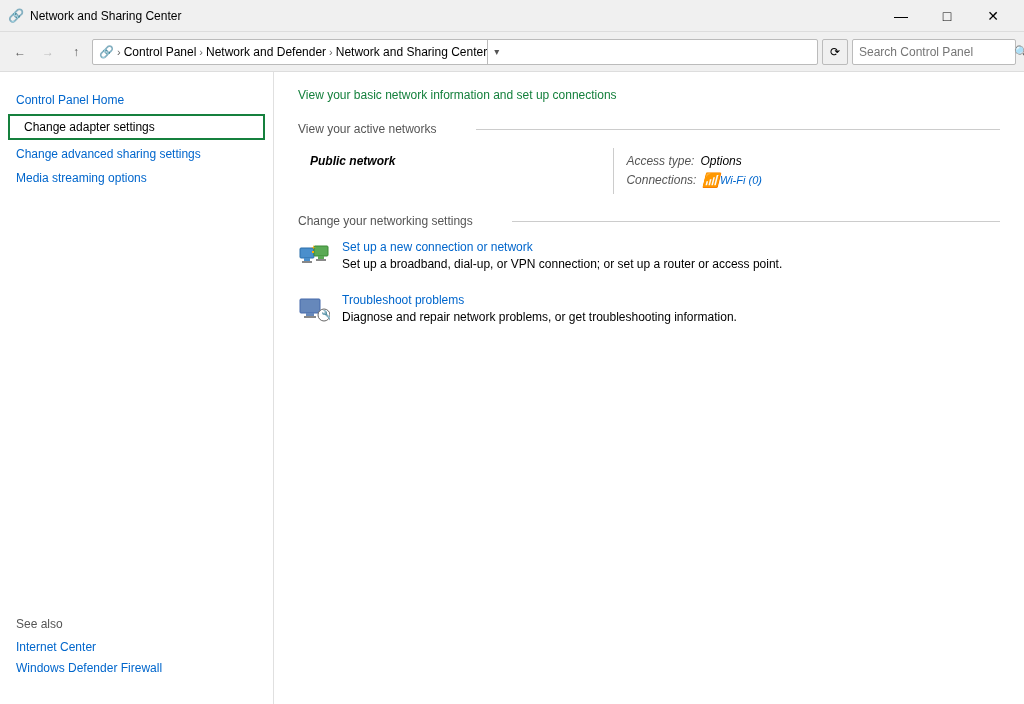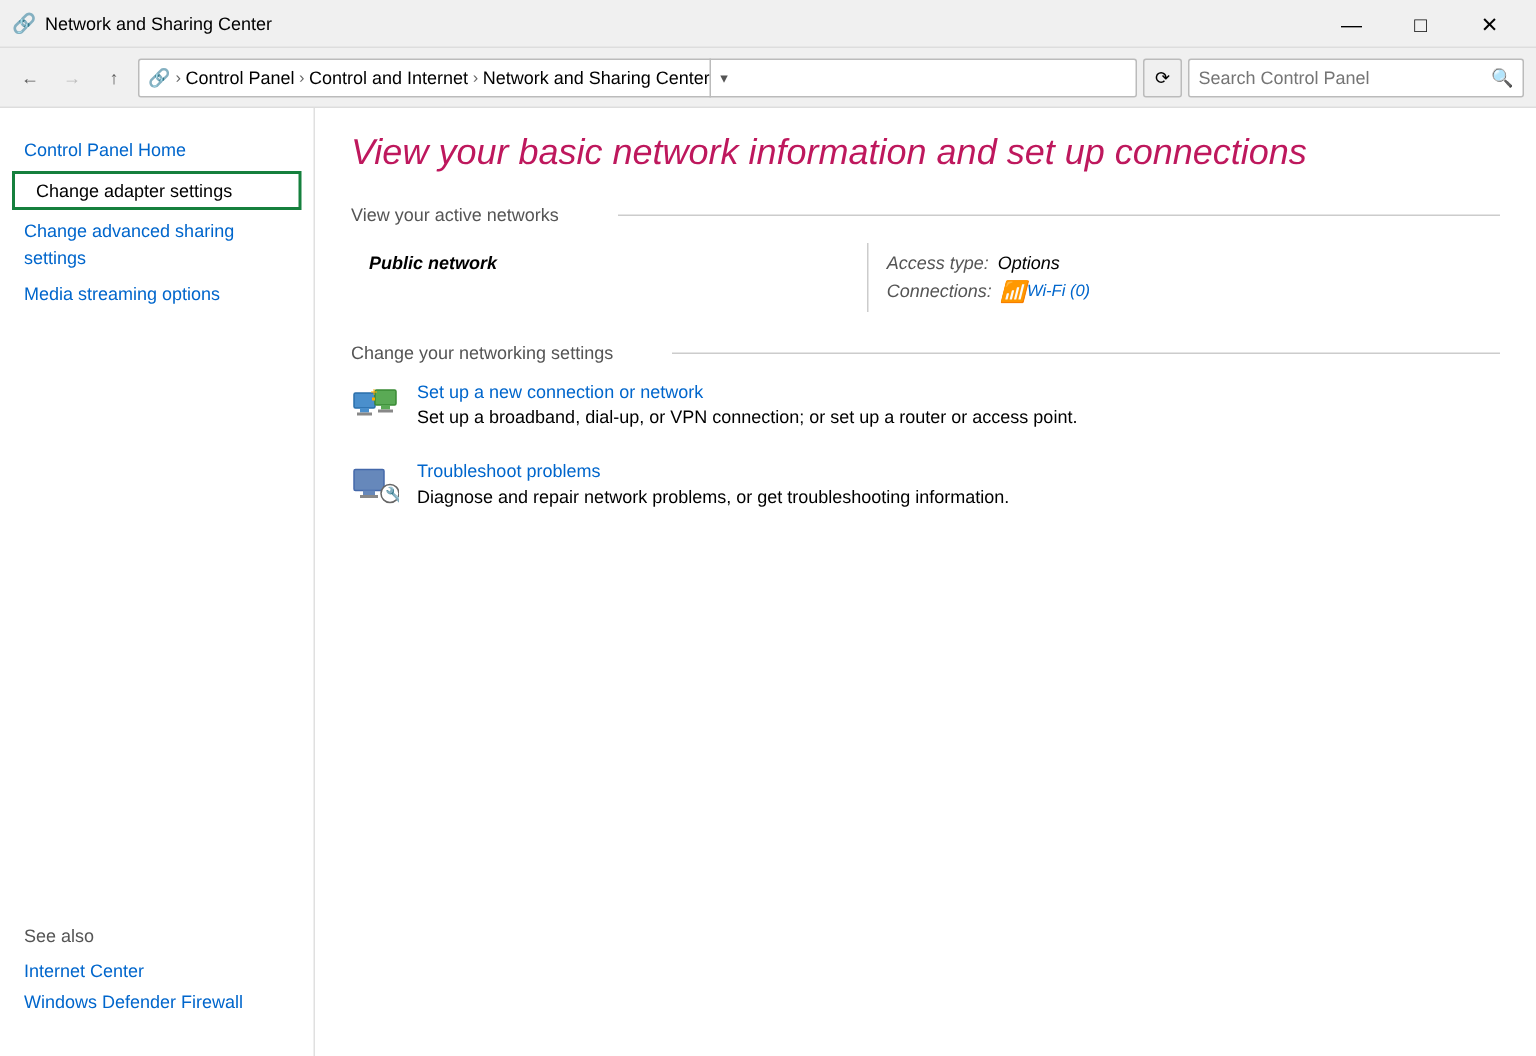--- a/index.html
+++ b/index.html
@@ -63,21 +63,21 @@
     }
     .refresh-btn {
       width: 26px; height: 26px;
       border: 1px solid #bbb;
       background: #f0f0f0;
       cursor: pointer;
       display: flex; align-items: center; justify-content: center;
       font-size: 12px; border-radius: 2px;
     }
     .search-box {
-      width: 224px; height: 26px;
+      width: 164px; height: 26px;
       border: 1px solid #bbb;
       border-radius: 2px;
       display: flex; align-items: center;
       background: #fff;
       padding: 0 6px;
     }
     .search-input {
       border: none; outline: none; font-size: 12px; flex: 1; color: #aaa;
       background: transparent;
     }
@@ -85,21 +85,21 @@
 
     
     .main-container {
       display: flex;
       height: calc(704px - 32px - 40px);
       background: #fff;
     }
 
     
     .sidebar {
-      width: 210px;
+      width: 274px;
       background: #fff;
       border-right: 1px solid #e0e0e0;
       padding: 16px 0;
       display: flex;
       flex-direction: column;
     }
     .sidebar-link {
       display: block;
       padding: 3px 16px;
       color: #0066cc;
@@ -130,25 +130,24 @@
     }
 
     
     .content {
       flex: 1;
       padding: 16px 24px;
       overflow-y: auto;
       background: #fff;
     }
     .page-title {
-      font-size: 24px;
-      color: #be185d;
+      font-size: 12px;
+      color: #15803d;
       font-weight: 300;
       margin-bottom: 20px;
-      font-style: italic;
     }
 
     
     .section-header {
       display: flex;
       align-items: center;
       margin-bottom: 12px;
       margin-top: 8px;
       gap: 31px;
     }
@@ -227,21 +226,21 @@
 
 <div class="address-bar">
   <button class="nav-btn">←</button>
   <button class="nav-btn disabled">→</button>
   <button class="nav-btn">↑</button>
   <div class="address-path">
     <span>🔗</span>
     <span class="path-separator">›</span>
     <span class="path-segment">Control Panel</span>
     <span class="path-separator">›</span>
-    <span class="path-segment">Control and Internet</span>
+    <span class="path-segment">Network and Defender</span>
     <span class="path-separator">›</span>
     <span class="path-segment">Network and Sharing Center</span>
     <button class="path-dropdown">▾</button>
   </div>
   <button class="refresh-btn">⟳</button>
   <div class="search-box">
     <input class="search-input" type="text" placeholder="Search Control Panel" style="">
     <span class="search-icon">🔍</span>
   </div>
 </div>

